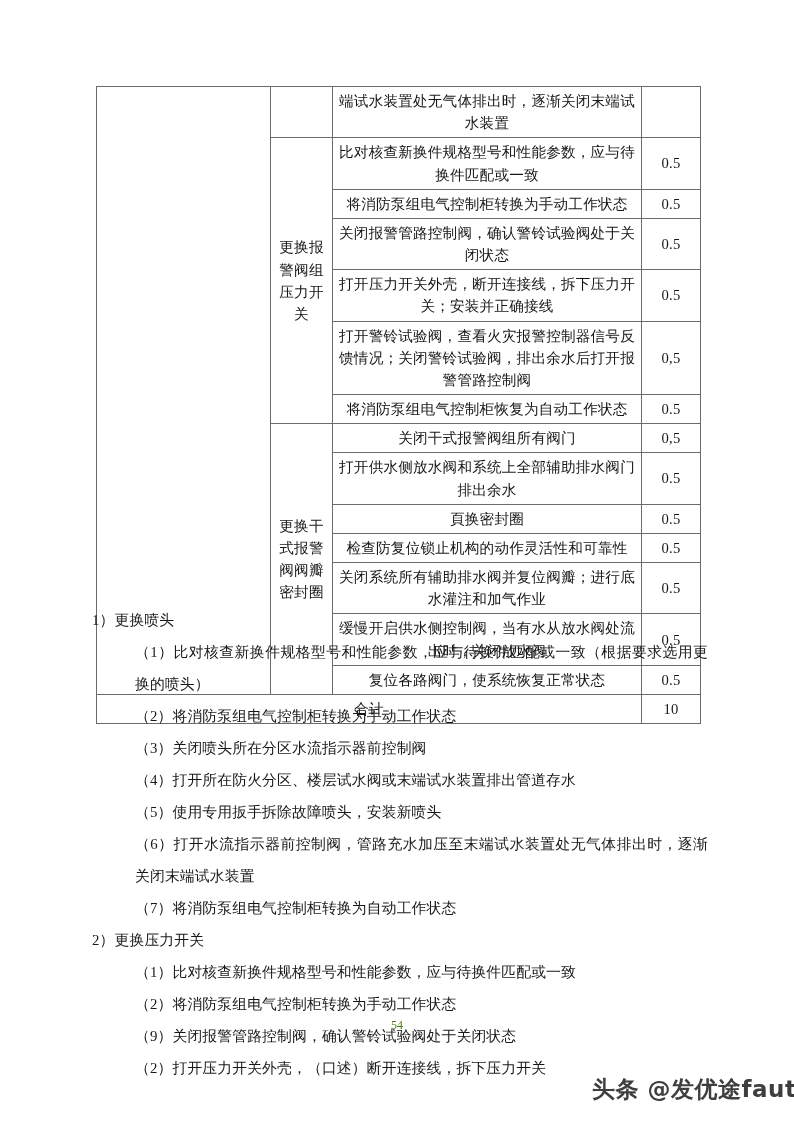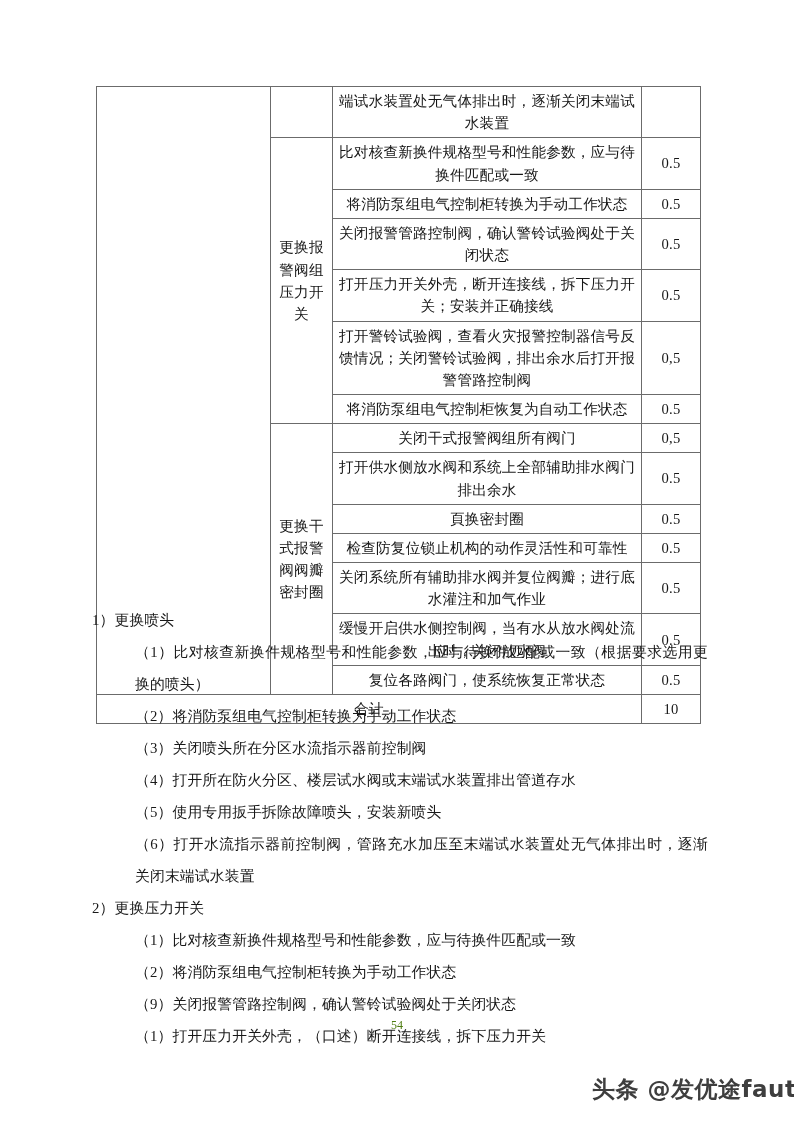--- a/index.html
+++ b/index.html
@@ -198,26 +198,27 @@
 
   <div class="body-text">
 
     <p class="para lvl1">1）更换喷头</p>
     <p class="para lvl2">（1）比对核查新换件规格型号和性能参数，应与待换件匹配或一致（根据要求选用更换的喷头）</p>
     <p class="para lvl2">（2）将消防泵组电气控制柜转换为手动工作状态</p>
     <p class="para lvl2">（3）关闭喷头所在分区水流指示器前控制阀</p>
     <p class="para lvl2">（4）打开所在防火分区、楼层试水阀或末端试水装置排出管道存水</p>
     <p class="para lvl2">（5）使用专用扳手拆除故障喷头，安装新喷头</p>
     <p class="para lvl2">（6）打开水流指示器前控制阀，管路充水加压至末端试水装置处无气体排出时，逐渐关闭末端试水装置</p>
+    <p class="para lvl2">（7）将消防泵组电气控制柜转换为自动工作状态</p>
 
     <p class="para lvl1">2）更换压力开关</p>
     <p class="para lvl2">（1）比对核查新换件规格型号和性能参数，应与待换件匹配或一致</p>
     <p class="para lvl2">（2）将消防泵组电气控制柜转换为手动工作状态</p>
     <p class="para lvl2">（9）关闭报警管路控制阀，确认警铃试验阀处于关闭状态</p>
-    <p class="para lvl2">（1）打开压力开关外壳，（口述）断开连接线，拆下压力开关</p>
+    <p class="para lvl2">（2）打开压力开关外壳，（口述）断开连接线，拆下压力开关</p>
 
   </div>
 
   <div class="page-number">54</div>
 
   <div class="watermark">头条 @发优途fautu</div>
 
 </div>
 
 </body></html>

